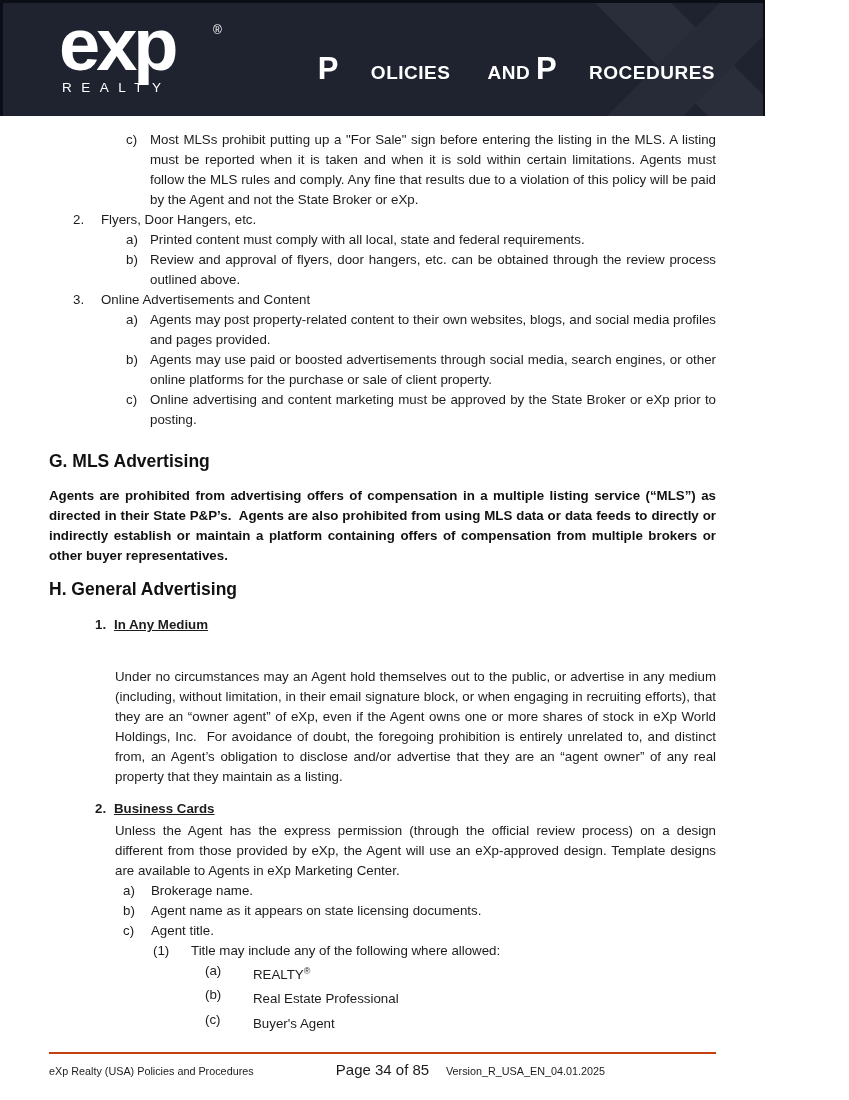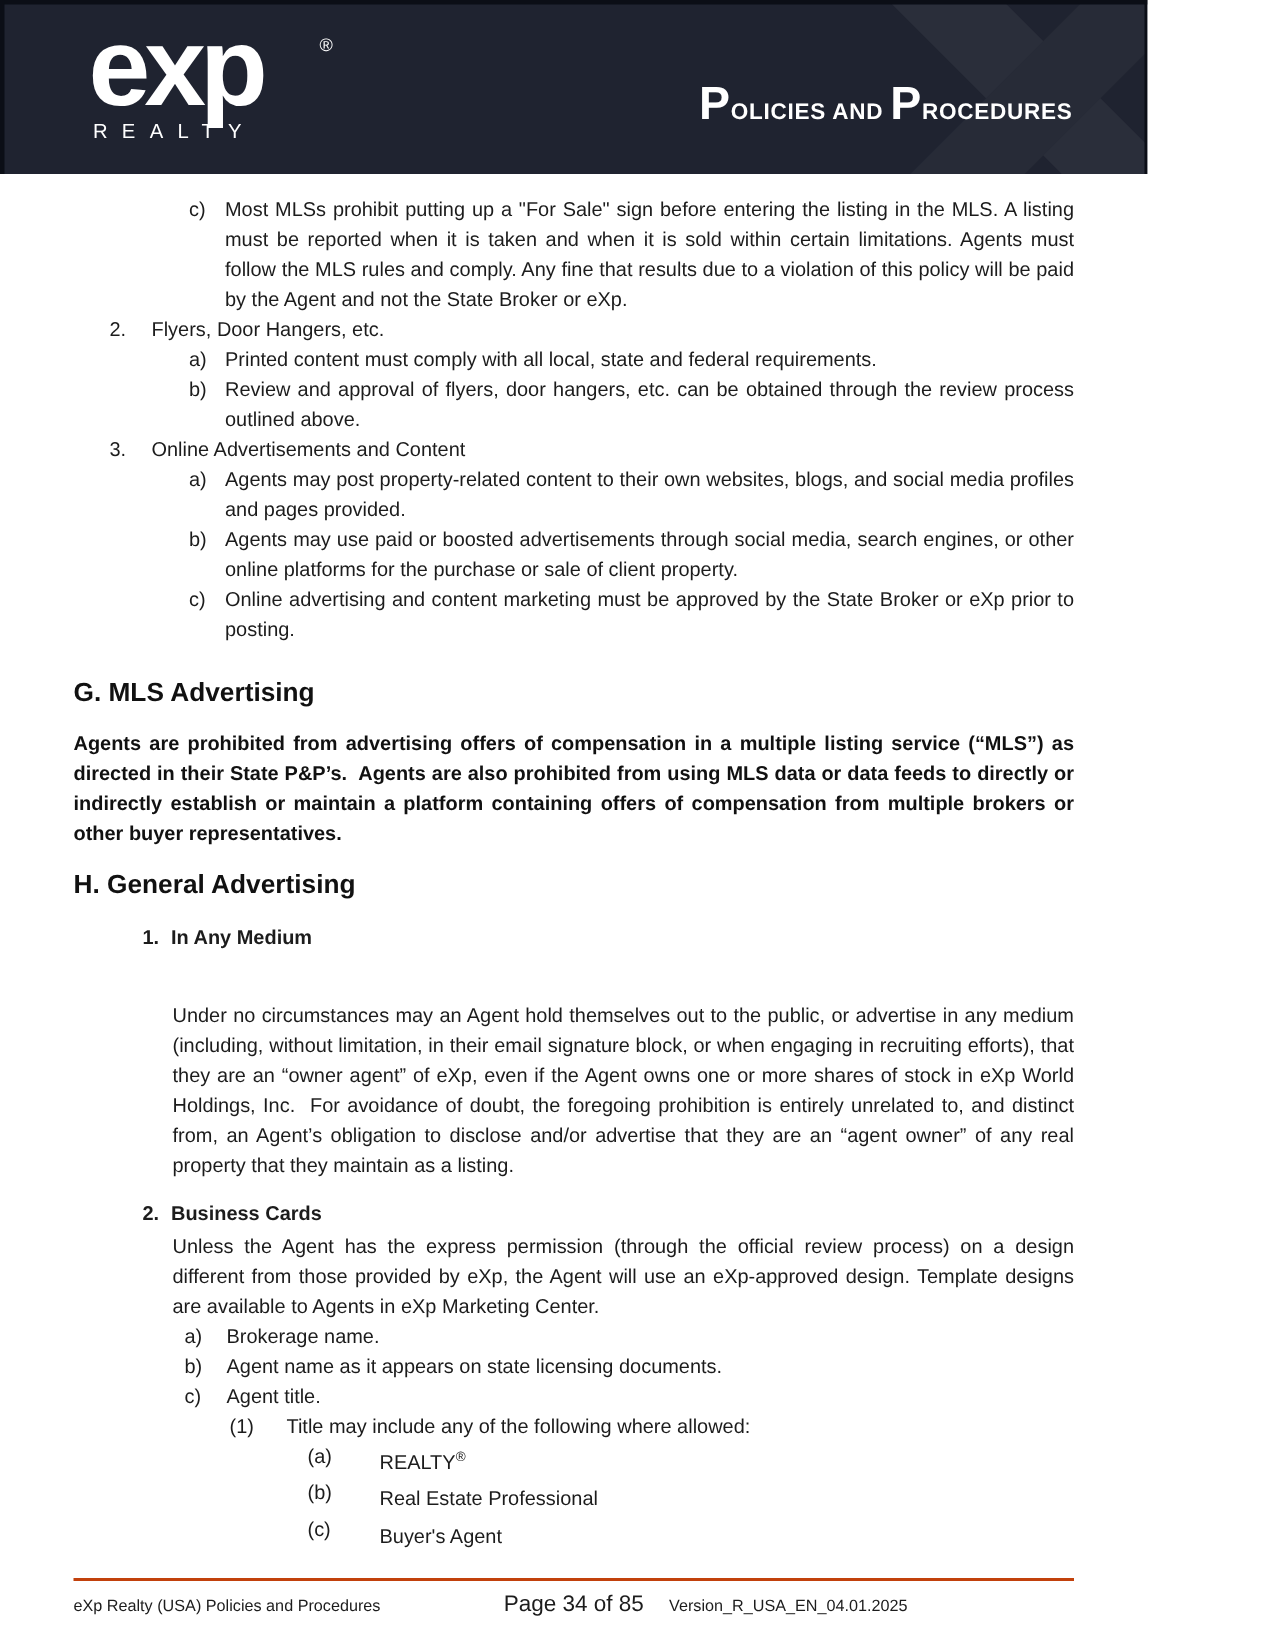--- a/index.html
+++ b/index.html
@@ -30,41 +30,41 @@
   .logo-reg { position: absolute; left: 154px; top: 12px; font-size: 12px; color: #fff; }
   .logo-sub {
     font-size: 13.5px; letter-spacing: 9.5px; font-weight: 400;
     color: #fff; margin-top: 1px; padding-left: 3px; white-space: nowrap;
   }
   .header-title {
     position: absolute; right: 48px; top: 48px;
     color: #fff; font-weight: 700; white-space: nowrap; letter-spacing: 0.5px;
   }
   .header-title .cap { font-size: 31px; }
-  .header-title .sc  { font-size: 15px; }
+  .header-title .sc  { font-size: 19px; margin-left: 32px; }
 
   
   .content { padding: 14px 49px 0 49px; font-size: 13.3px; line-height: 20px; }
   .li { display: flex; }
   .li .mk { flex: none; }
   .li .tx { flex: 1; text-align: justify; }
   .lvl1 { padding-left: 24px; }  .lvl1 .mk { width: 28px; }
   .lvl2 { padding-left: 77px; }  .lvl2 .mk { width: 24px; }
 
   .sec-heading { font-weight: 700; font-size: 17.5px; line-height: 22px; color: #111; }
   #g-heading { margin-top: 20px; }
   .gpara {
     margin-top: 14px; font-weight: 700; text-align: justify;
     white-space: pre-wrap; color: #111;
   }
   #h-heading { margin-top: 12px; }
 
   .hnum { padding-left: 46px; margin-top: 15px; font-weight: 700; }
   .hnum .mk { width: 19px; }
-  .hnum .tx-label { }
+  .hnum .tx-label { text-decoration: underline; }
   .hpara { margin-left: 66px; text-align: justify; white-space: pre-wrap; }
   #h1-para { margin-top: 32px; }
   #h2-row  { margin-top: 12px; }
   #h2-para { margin-top: 2px; }
 
   .bc-intro { margin-left: 66px; margin-top: 23px; }
   .bc-li { padding-left: 74px; }   .bc-li .mk { width: 28px; }
   .t1    { padding-left: 104px; }  .t1 .mk   { width: 38px; }
   .t2    { padding-left: 156px; }  .t2 .mk   { width: 48px; }
   sup { font-size: 9px; }

